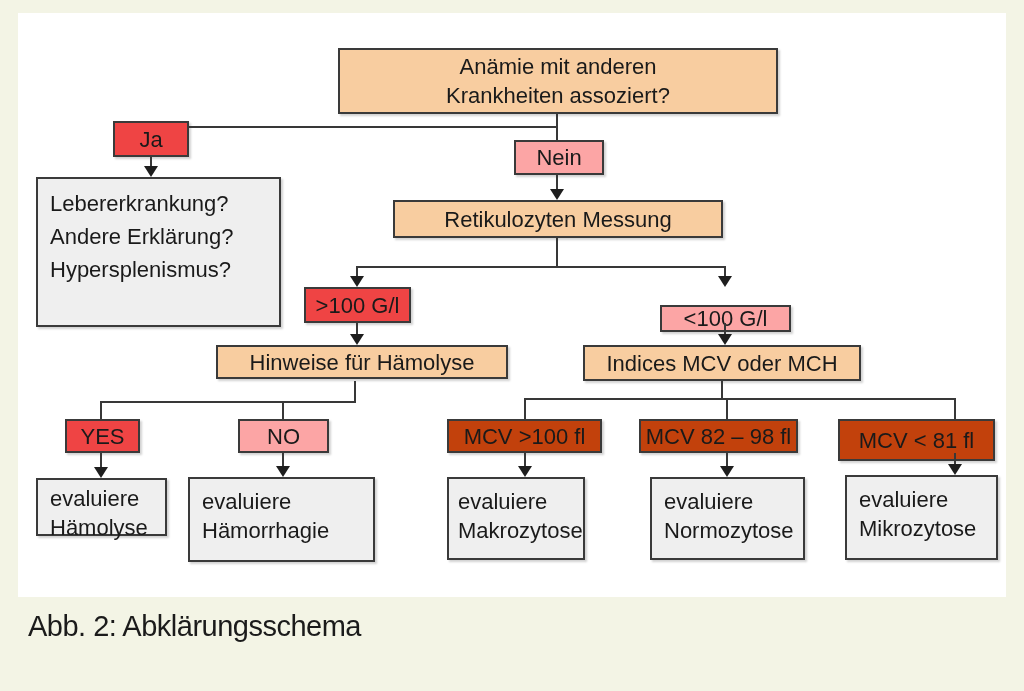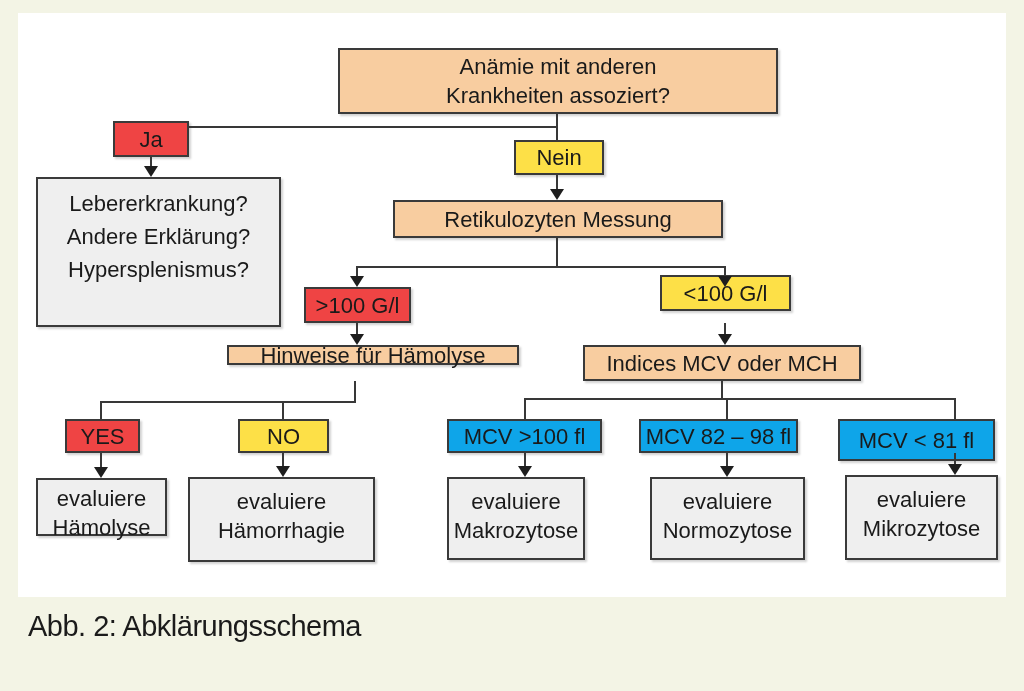--- a/index.html
+++ b/index.html
@@ -14,27 +14,27 @@
     background:#FFFFFF;
   }
   .node{
     position:absolute;box-sizing:border-box;
     border:2px solid #3a3a3a;
     display:flex;flex-direction:column;align-items:center;justify-content:center;
     font-size:22px;line-height:29px;white-space:nowrap;
     box-shadow:1.5px 1.5px 2px rgba(0,0,0,0.18);
   }
   .node.topleft{
-    align-items:center;justify-content:flex-start;
+    align-items:flex-start;justify-content:flex-start;
     padding:8px 12px;
   }
   .peach{background:#F8CDA0;}
   .green{background:#ef4444;}
-  .blue{background:#fde047;}
-  .yellow{background:#0ea5e9;}
+  .blue{background:#fca5a5;}
+  .yellow{background:#c2410c;}
   .gray{background:#EFEFEF;}
   .line{position:absolute;background:#383838;}
   .hline{height:2px;}
   .vline{width:2px;}
   .arrowhead{
     position:absolute;width:0;height:0;
     border-left:7px solid transparent;border-right:7px solid transparent;
     border-top:11px solid #1e1e1e;
   }
   .caption{
@@ -68,25 +68,25 @@
 </div>
 
 <div class="node peach" style="left:393px;top:200px;width:330px;height:38px">
   <span>Retikulozyten Messung</span>
 </div>
 
 <div class="node green" style="left:304px;top:287px;width:107px;height:36px">
   <span>&gt;100 G/l</span>
 </div>
 
-<div class="node blue" style="left:660px;top:275px;width:131px;height:36px">
+<div class="node blue" style="left:660px;top:305px;width:131px;height:27px">
   <span>&lt;100 G/l</span>
 </div>
 
-<div class="node peach" style="left:227px;top:345px;width:292px;height:20px">
+<div class="node peach" style="left:216px;top:345px;width:292px;height:34px">
   <span>Hinweise für Hämolyse</span>
 </div>
 
 <div class="node peach" style="left:583px;top:345px;width:278px;height:36px">
   <span>Indices MCV oder MCH</span>
 </div>
 
 <div class="node green" style="left:65px;top:419px;width:75px;height:34px">
   <span>YES</span>
 </div>

